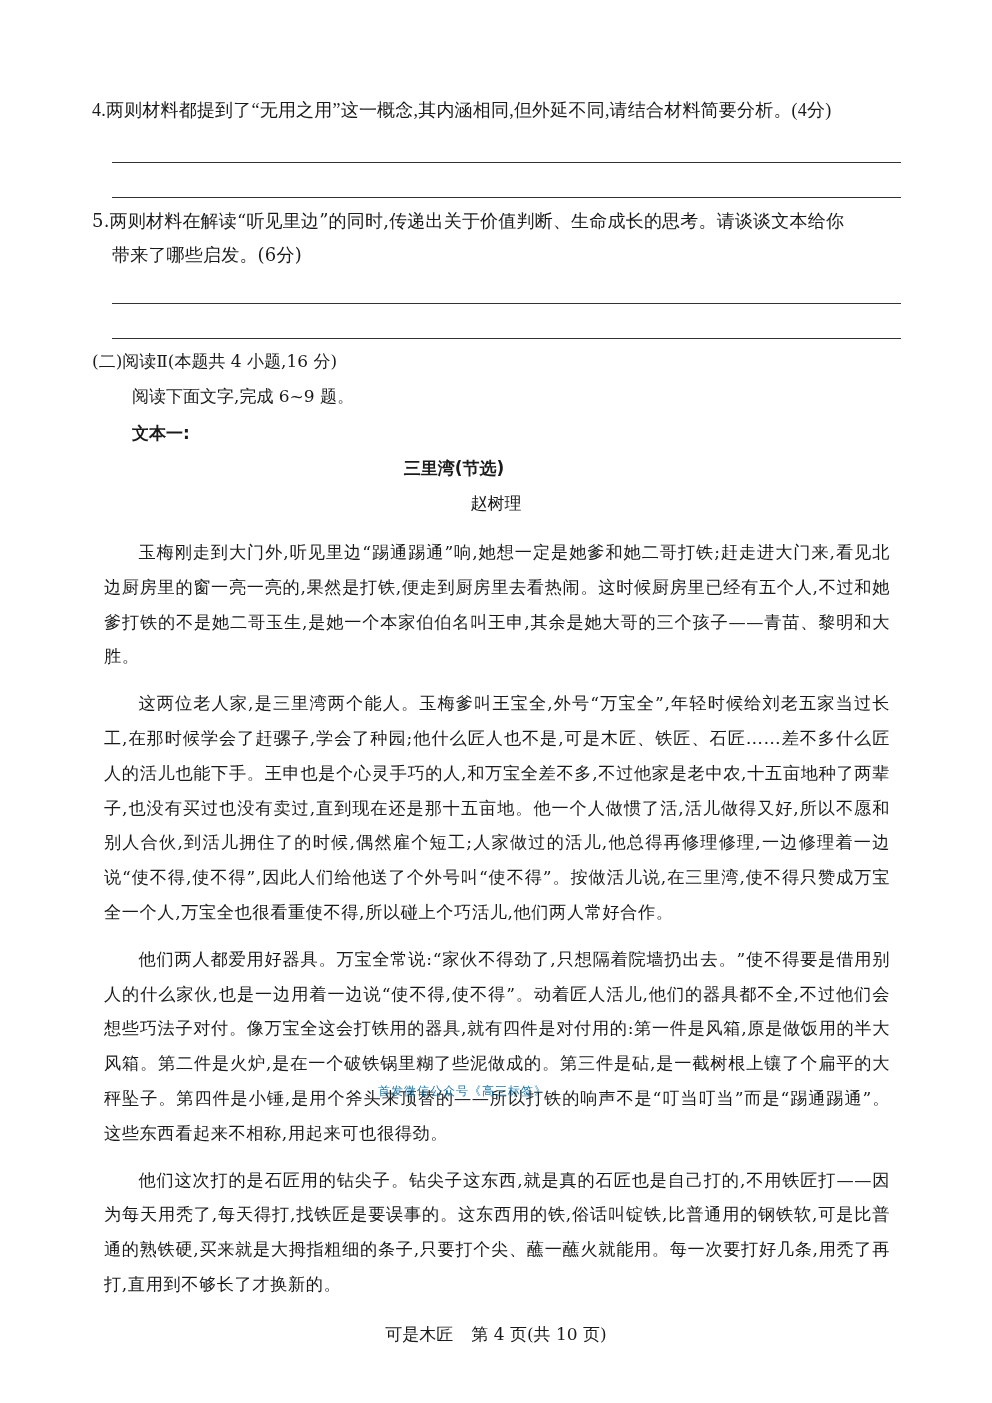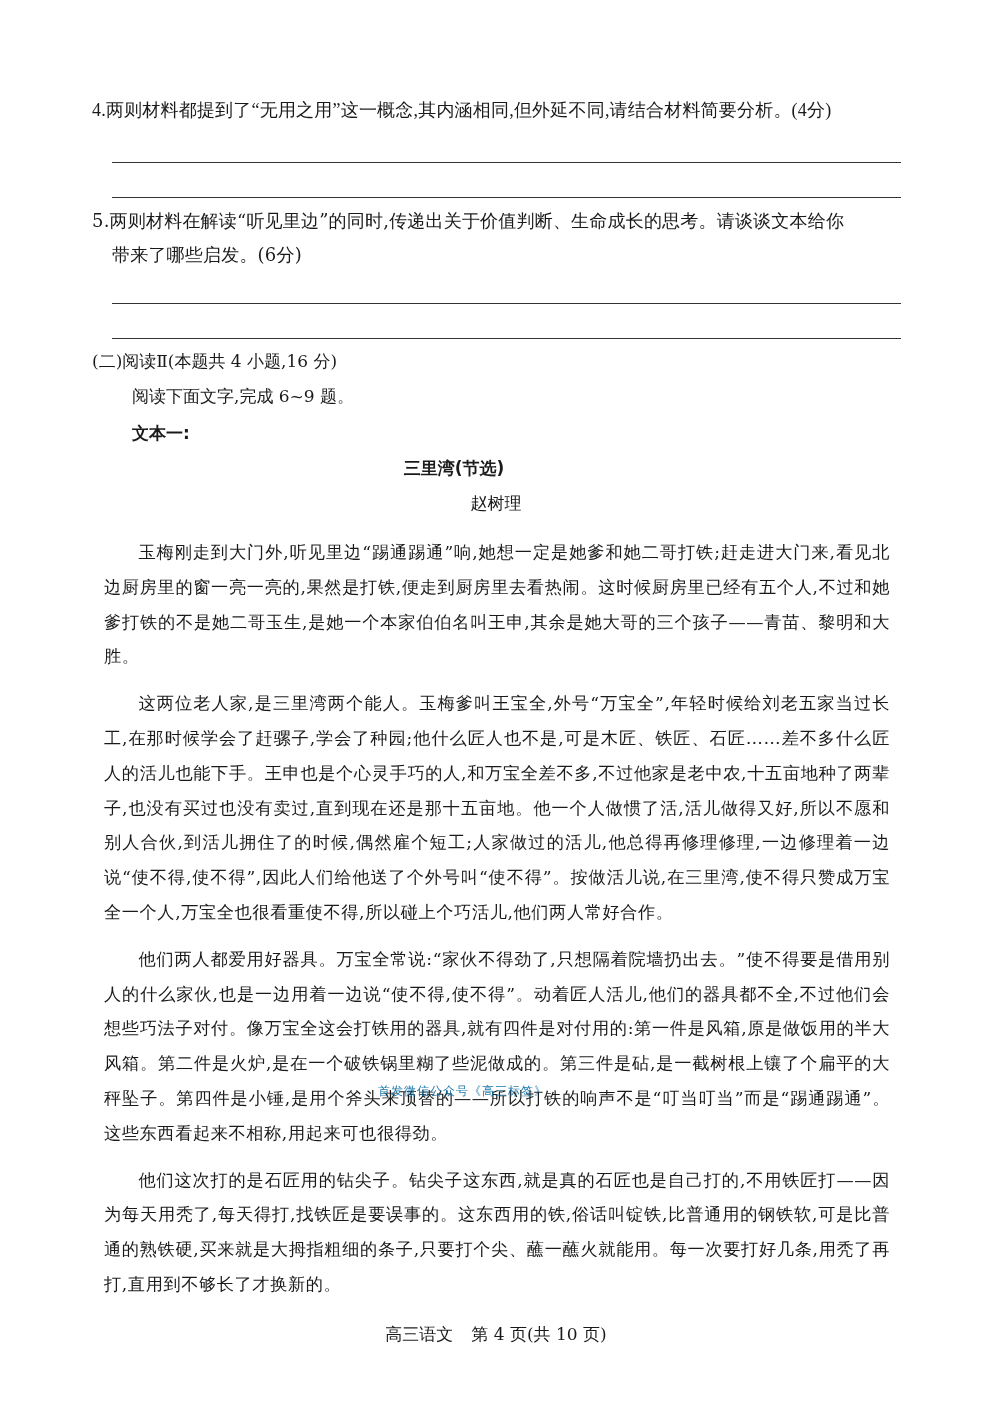--- a/index.html
+++ b/index.html
@@ -61,14 +61,14 @@
 <div class="abs body" style="top:523px;">
   <p>玉梅刚走到大门外,听见里边“踢通踢通”响,她想一定是她爹和她二哥打铁;赶走进大门来,看见北边厨房里的窗一亮一亮的,果然是打铁,便走到厨房里去看热闹。这时候厨房里已经有五个人,不过和她爹打铁的不是她二哥玉生,是她一个本家伯伯名叫王申,其余是她大哥的三个孩子——青苗、黎明和大胜。</p>
   <p>这两位老人家,是三里湾两个能人。玉梅爹叫王宝全,外号“万宝全”,年轻时候给刘老五家当过长工,在那时候学会了赶骡子,学会了种园;他什么匠人也不是,可是木匠、铁匠、石匠……差不多什么匠人的活儿也能下手。王申也是个心灵手巧的人,和万宝全差不多,不过他家是老中农,十五亩地种了两辈子,也没有买过也没有卖过,直到现在还是那十五亩地。他一个人做惯了活,活儿做得又好,所以不愿和别人合伙,到活儿拥住了的时候,偶然雇个短工;人家做过的活儿,他总得再修理修理,一边修理着一边说“使不得,使不得”,因此人们给他送了个外号叫“使不得”。按做活儿说,在三里湾,使不得只赞成万宝全一个人,万宝全也很看重使不得,所以碰上个巧活儿,他们两人常好合作。</p>
   <p>他们两人都爱用好器具。万宝全常说:“家伙不得劲了,只想隔着院墙扔出去。”使不得要是借用别人的什么家伙,也是一边用着一边说“使不得,使不得”。动着匠人活儿,他们的器具都不全,不过他们会想些巧法子对付。像万宝全这会打铁用的器具,就有四件是对付用的:第一件是风箱,原是做饭用的半大风箱。第二件是火炉,是在一个破铁锅里糊了些泥做成的。第三件是砧,是一截树根上镶了个扁平的大秤坠子。第四件是小锤,是用个斧头来顶替的——所以打铁的响声不是“叮当叮当”而是“踢通踢通”。这些东西看起来不相称,用起来可也很得劲。</p>
   <p>他们这次打的是石匠用的钻尖子。钻尖子这东西,就是真的石匠也是自己打的,不用铁匠打——因为每天用秃了,每天得打,找铁匠是要误事的。这东西用的铁,俗话叫锭铁,比普通用的钢铁软,可是比普通的熟铁硬,买来就是大拇指粗细的条子,只要打个尖、蘸一蘸火就能用。每一次要打好几条,用秃了再打,直用到不够长了才换新的。</p>
 </div>
 
 <div class="abs watermark">首发微信公众号《高三标签》</div>
 
 <div class="abs footer">
-  <span>高三语文</span><span>第 4 页(共 10 页)</span>
+  <span>可是木匠</span><span>第 4 页(共 10 页)</span>
 </div>
 
 </body></html>

